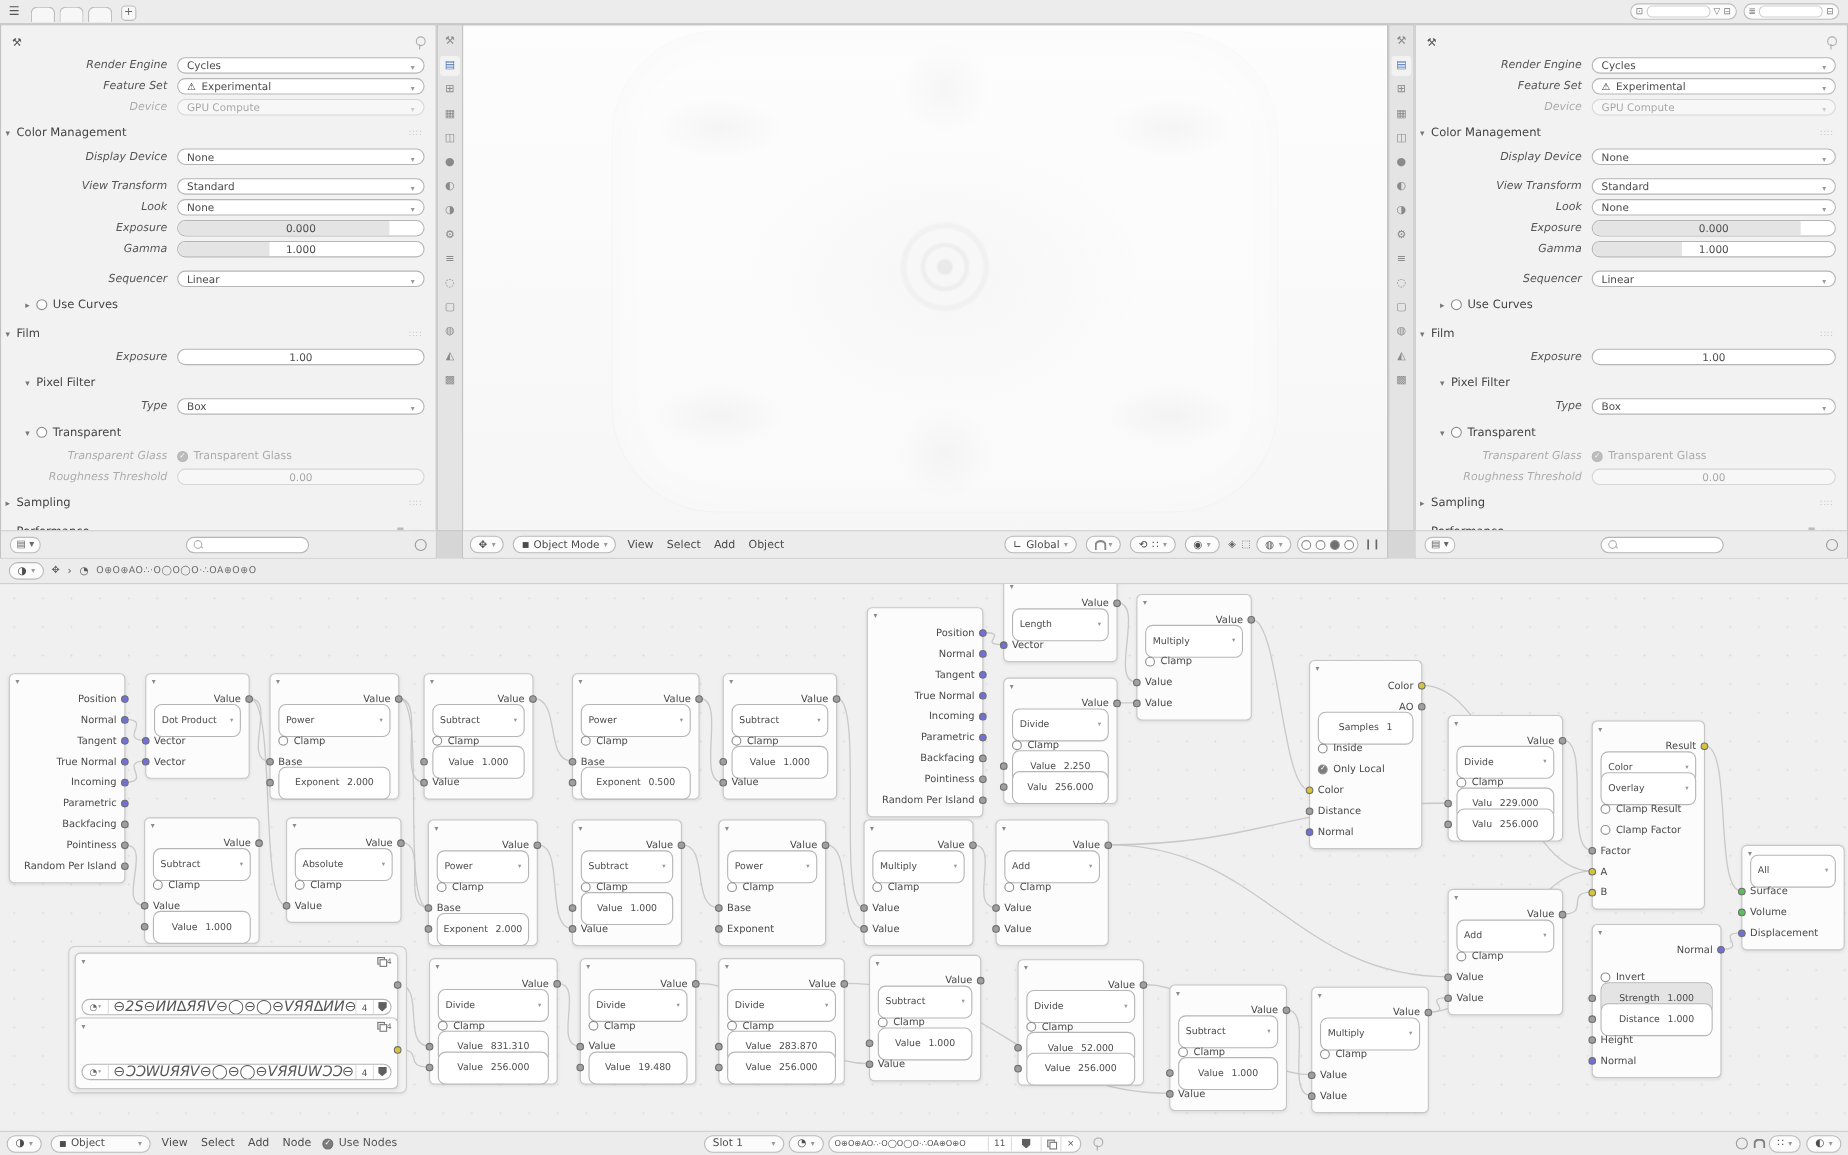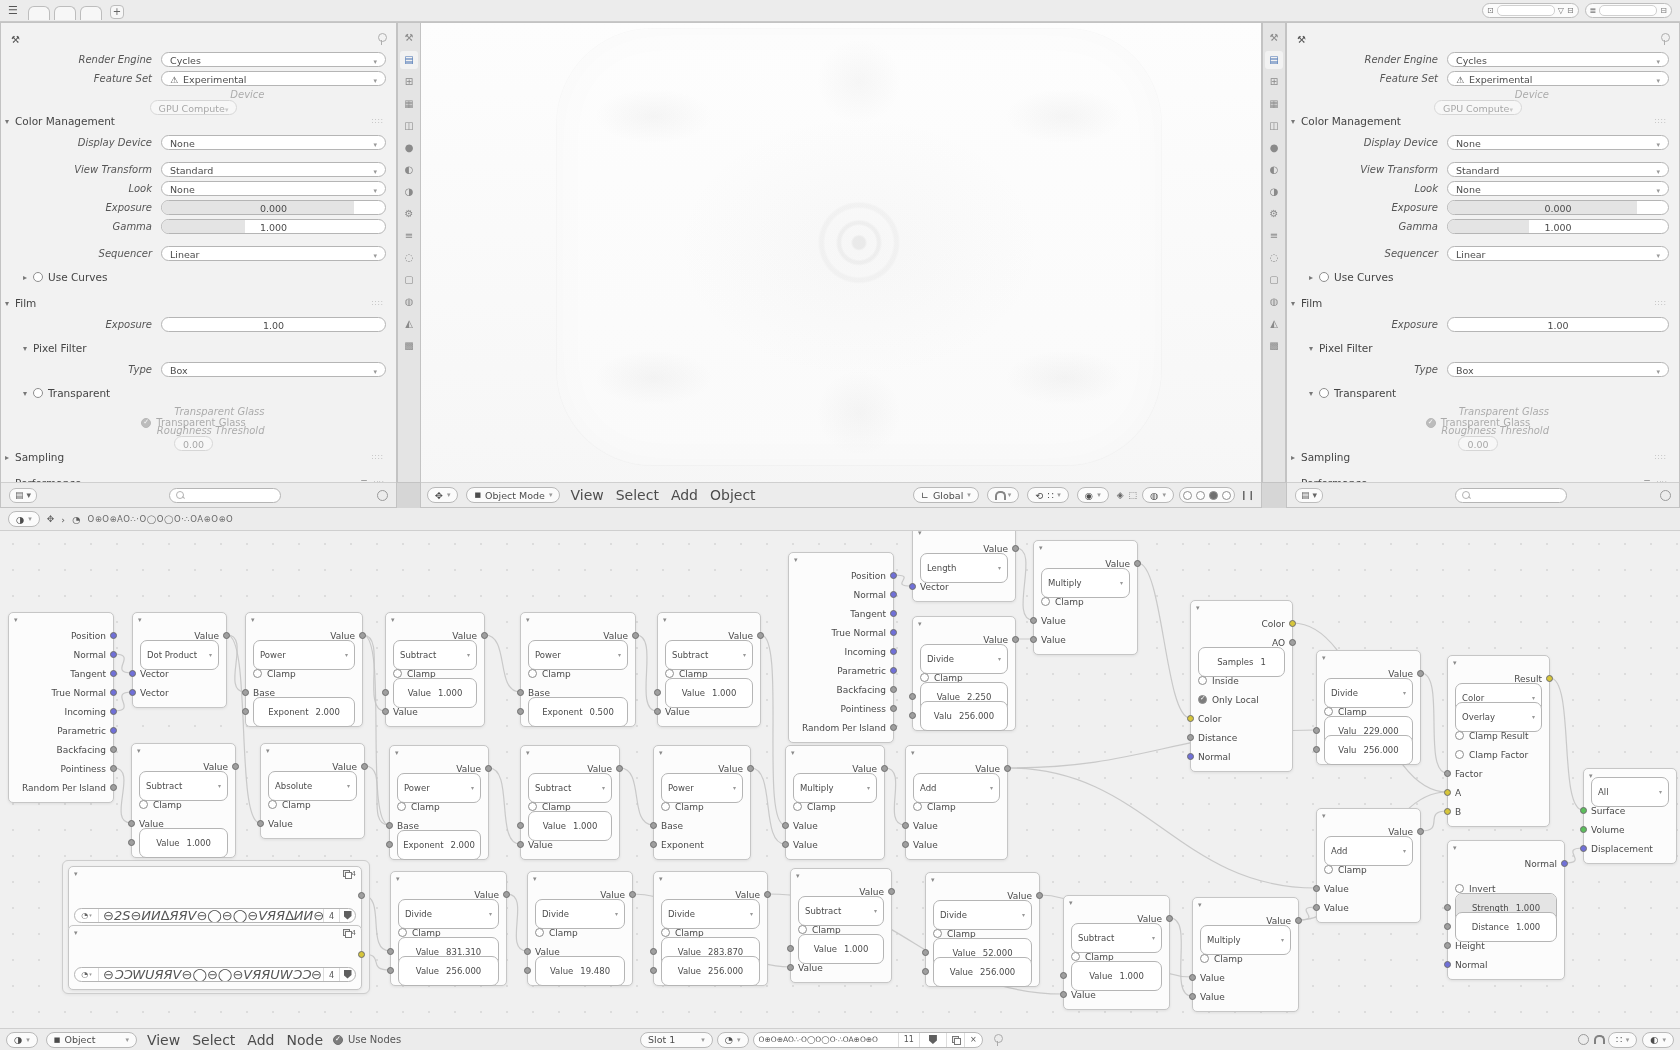--- a/index.html
+++ b/index.html
@@ -36,21 +36,21 @@
   .plabel { width:160px; text-align:right; padding-right:9px; font-size:10px; color:#555; flex:none;font-style:italic; }
   .pfield { flex:1; display:flex; align-items:center; }
   .pill { position:relative; flex:1; height:15px; border:1px solid #b5b5b5; border-radius:8px;
     background:#fff; display:flex; align-items:flex-end; font-size:9.5px; color:#4c4c4c; padding:0 8px; overflow:hidden;}
   .pill .caret { margin-left:auto; font-size:7px; color:#999; }
   .pill .warn { font-size:9px; margin-right:5px; color:#3c3c3c; }
   .pill.center { justify-content:center; }
   .pill .fillbar { position:absolute; left:0; top:0; bottom:0; background:#e4e4e4; z-index:0; }
   .pill .pv { position:relative; z-index:1; }
   .pill.center .pv { margin:0 auto; }
-  .dis { opacity:.45;flex-direction:column; }
+  .dis { opacity:.45; }
   .psec { display:flex; align-items:center; height:22px; margin-top:4px; font-size:10.5px; color:#454545; }
   .psec .chev { font-size:8px; color:#777; width:14px; padding-left:4px; }
   .psec .grip { margin-left:auto; color:#c2c2c2; font-size:8px; letter-spacing:1px; padding-right:2px;}
   .psec .lsticon { color:#8a8a8a; font-size:9px; margin-left:auto; margin-right:6px; }
   .psec .grip2 { color:#c2c2c2; font-size:8px; padding-right:2px; }
   .psec.indent { padding-left:18px; }
   .cbc { width:10px; height:10px; border:1px solid #8e8e8e; border-radius:50%; flex:none;
     display:inline-block; margin-right:5px; background:#fff; position:relative;}
   .cbc.on { background:#7d7d7d; border-color:#6e6e6e; }
   .cbc.on::after { content:"✓"; position:absolute; left:1px; top:-1px; font-size:7px; color:#fff; }
@@ -81,21 +81,21 @@
       radial-gradient(ellipse 10% 14% at 50% 12%, rgba(120,120,120,.05), rgba(0,0,0,0) 70%),
       radial-gradient(ellipse 10% 14% at 50% 88%, rgba(120,120,120,.05), rgba(0,0,0,0) 70%),
       radial-gradient(ellipse 40% 40% at 50% 50%, rgba(150,150,150,.05), rgba(0,0,0,0) 75%),
       linear-gradient(#fdfdfd,#fafafa);
     box-shadow:0 0 0 1px rgba(0,0,0,.02), inset 0 0 50px rgba(0,0,0,.02); }
   .vp-head { position:absolute; left:0; bottom:0; right:0; height:25px; background:#ececec;
     border-top:1px solid #cfcfcf; display:flex; align-items:center; padding:0 6px; gap:8px; font-size:10px; color:#4c4c4c;}
   .hpill { display:flex; align-items:center; gap:4px; height:16px; border:1px solid #b9b9b9;
     border-radius:9px; background:#fbfbfb; padding:0 7px; font-size:9.5px; color:#4c4c4c; }
   .hpill .caret { font-size:7px; color:#999; }
-  .menu { font-size:14px; color:#4c4c4c; padding:0 2px; }
+  .menu { font-size:10px; color:#4c4c4c; padding:0 2px; }
   .vh-right { margin-left:auto; display:flex; align-items:center; gap:5px; }
   .icbtn { font-size:9px; color:#666; }
   .shadegrp { display:flex; border:1px solid #b9b9b9; border-radius:9px; background:#fbfbfb; height:16px; align-items:center; padding:0 3px; gap:4px;}
   .sball { width:9px; height:9px; border:1px solid #8f8f8f; border-radius:50%; background:#fff; }
   .sball.on { background:#707070; }
 
   
   #node-editor { left:0; top:508px; width:1680px; height:542px; background:#f0f0f0; border:none; }
   .ne-head { position:absolute; top:0; left:0; right:0; height:23px; background:#ececec;
     border-bottom:1px solid #cfcfcf; display:flex; align-items:center; gap:7px; padding:0 8px; font-size:9.5px; color:#5a5a5a;}

